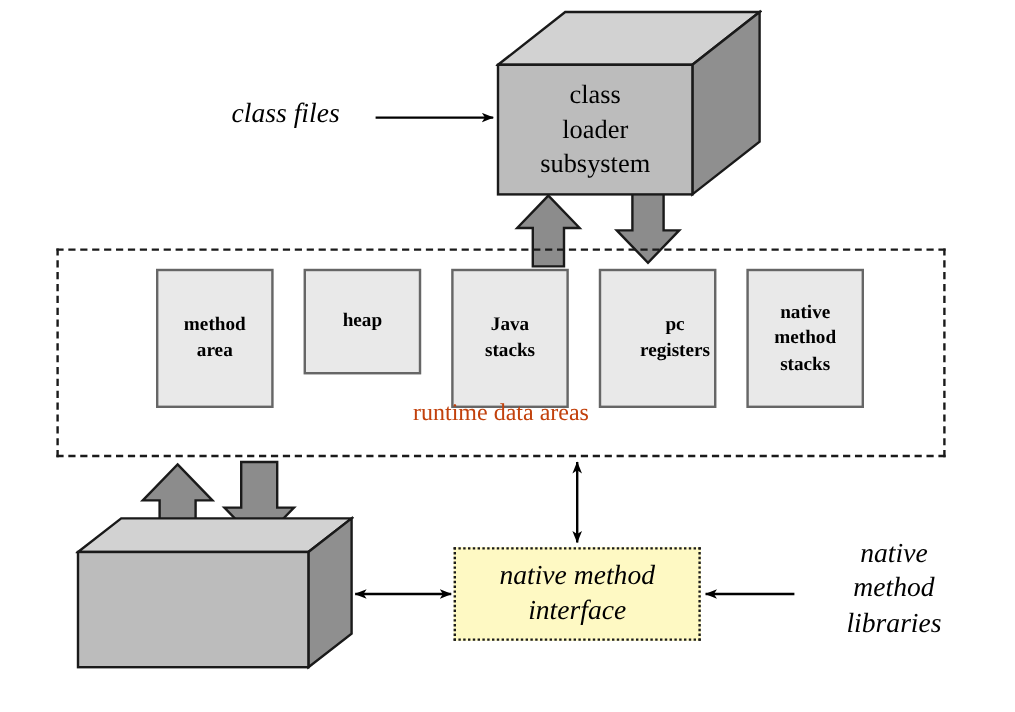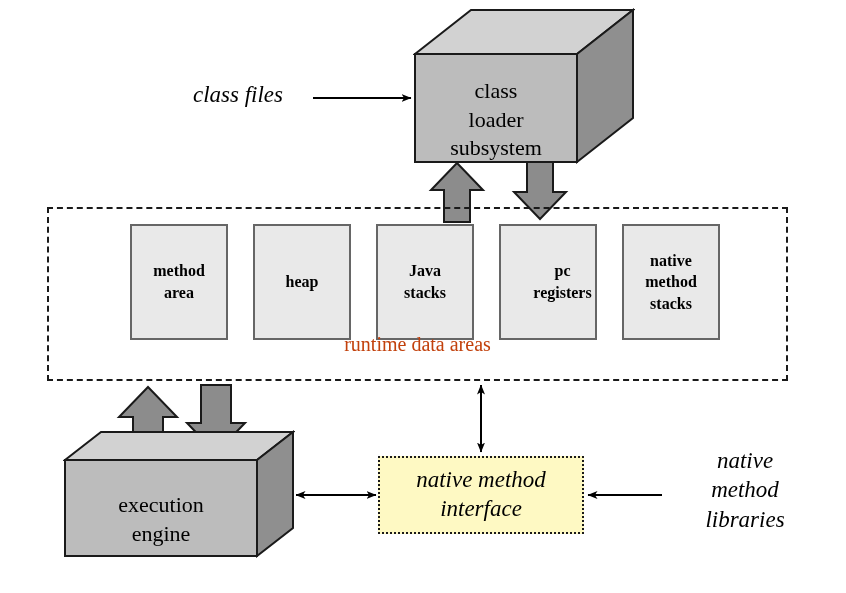--- a/index.html
+++ b/index.html
@@ -32,21 +32,20 @@
   .box3d svg { display: block; }
   .box3d .facelabel {
     position: absolute;
     display: flex;
     align-items: center;
     justify-content: center;
     text-align: center;
     color: #000;
     line-height: 1.3;
     white-space: pre-line;
-    margin-top: 12px;
   }
 
   
   #rda-container {
     position: absolute;
     left: 47px;
     top: 207px;
     width: 741px;
     height: 174px;
     border: 2px dashed #1a1a1a;
@@ -143,43 +142,41 @@
     <div class="facelabel" style="left:2px; top:46px; width:162px; height:108px; font-size:22px;">class
 loader
 subsystem</div>
   </div>
 
   <div class="txt italic layer-boxes" style="left:168px; top:80px; width:140px; font-size:23px;">class files</div>
 
   <div id="rda-container" class="layer-rda">
     <div class="rda-box" style="left:81px; top:15px; width:98px; height:116px;">method
 area</div>
-    <div class="rda-box" style="left:204px; top:15px; width:98px; height:116px;">heap</div>
+    <div class="rda-box" style="left:204px; top:15px; width:98px; height:88px;">heap</div>
     <div class="rda-box" style="left:327px; top:15px; width:98px; height:116px;">Java
 stacks</div>
     <div class="rda-box" style="left:450px; top:15px; width:98px; height:116px;padding-left:29px;">pc
 registers</div>
     <div class="rda-box" style="left:573px; top:15px; width:98px; height:116px;">native
 method
 stacks</div>
 
     <div id="rda-label">runtime data areas</div>
   </div>
 
   <div class="box3d layer-ee" style="left:63px; top:430px;">
     <svg width="232" height="128" viewBox="0 0 232 128">
 
       <polygon points="2,30 38,2 230,2 194,30" fill="#d2d2d2" stroke="#1a1a1a" stroke-width="2" stroke-linejoin="miter"></polygon>
 
       <polygon points="194,30 230,2 230,98 194,126" fill="#8f8f8f" stroke="#1a1a1a" stroke-width="2" stroke-linejoin="miter"></polygon>
 
       <rect x="2" y="30" width="192" height="96" fill="#bcbcbc" stroke="#1a1a1a" stroke-width="2"></rect>
     </svg>
-    <div class="facelabel" style="left:2px; top:30px; width:192px; height:96px; font-size:22px;">execution
-engine</div>
   </div>
 
   <div id="nmi-box" class="layer-ee">native method
 interface</div>
 
   <div class="txt italic layer-ee" style="left:670px; top:446px; width:150px; font-size:23px; text-align:center;">native
 method
 libraries</div>
 
   <svg class="arrows above" viewBox="0 0 846 593">

